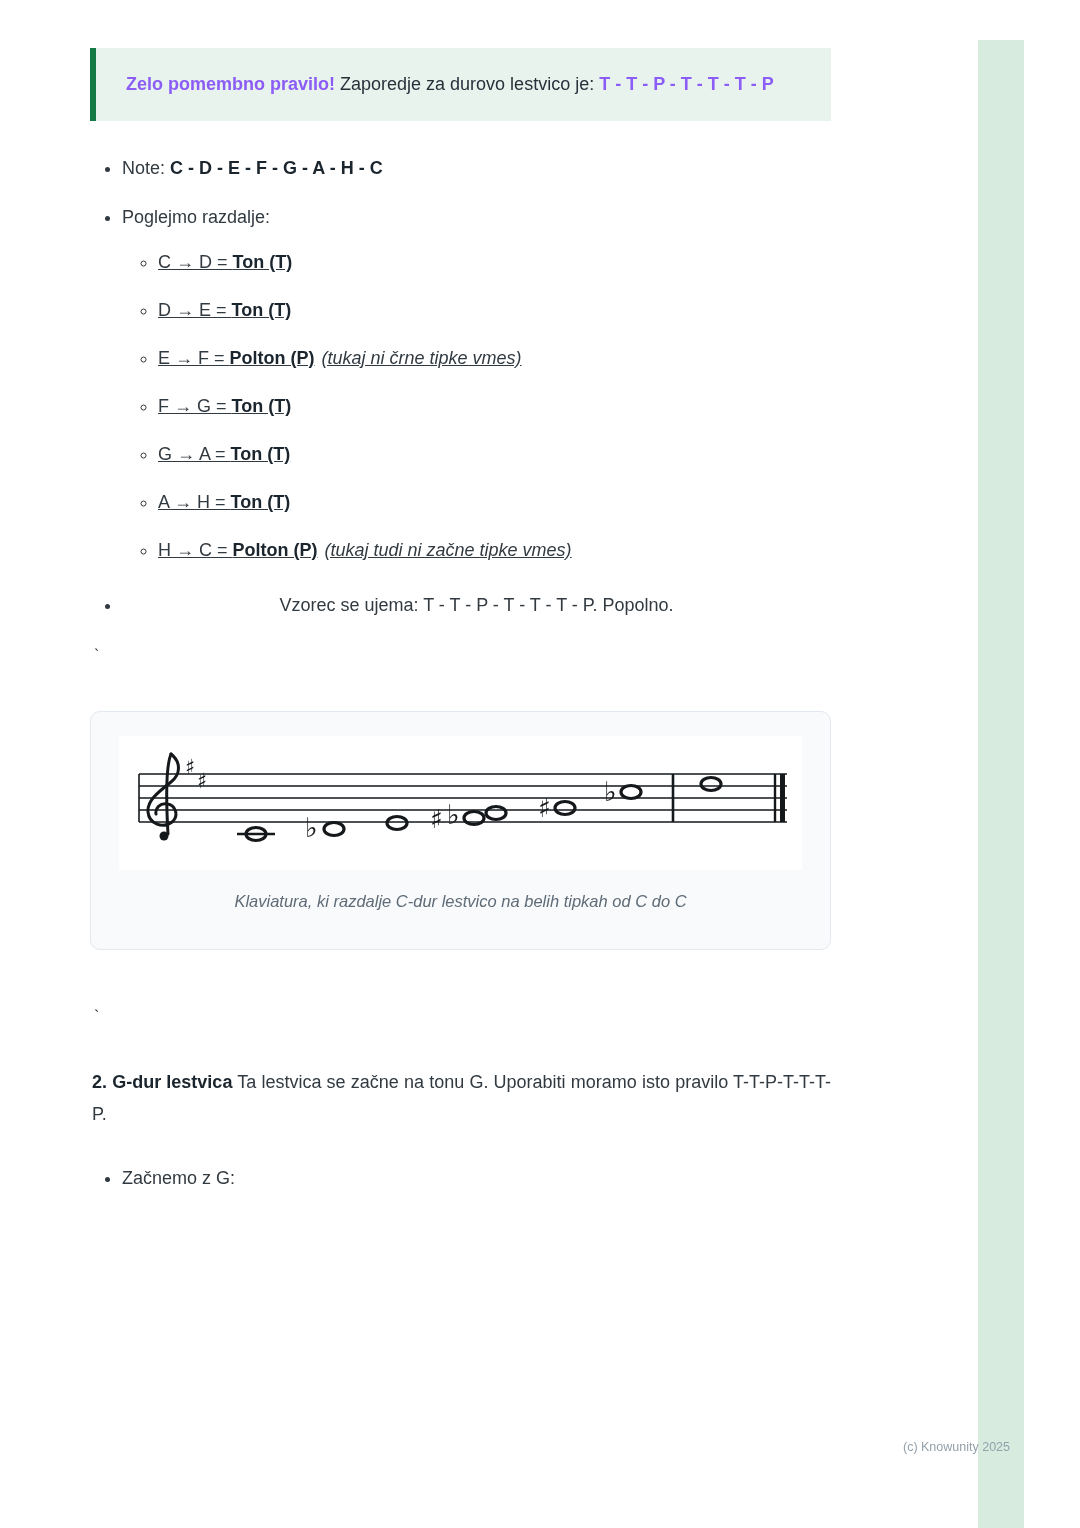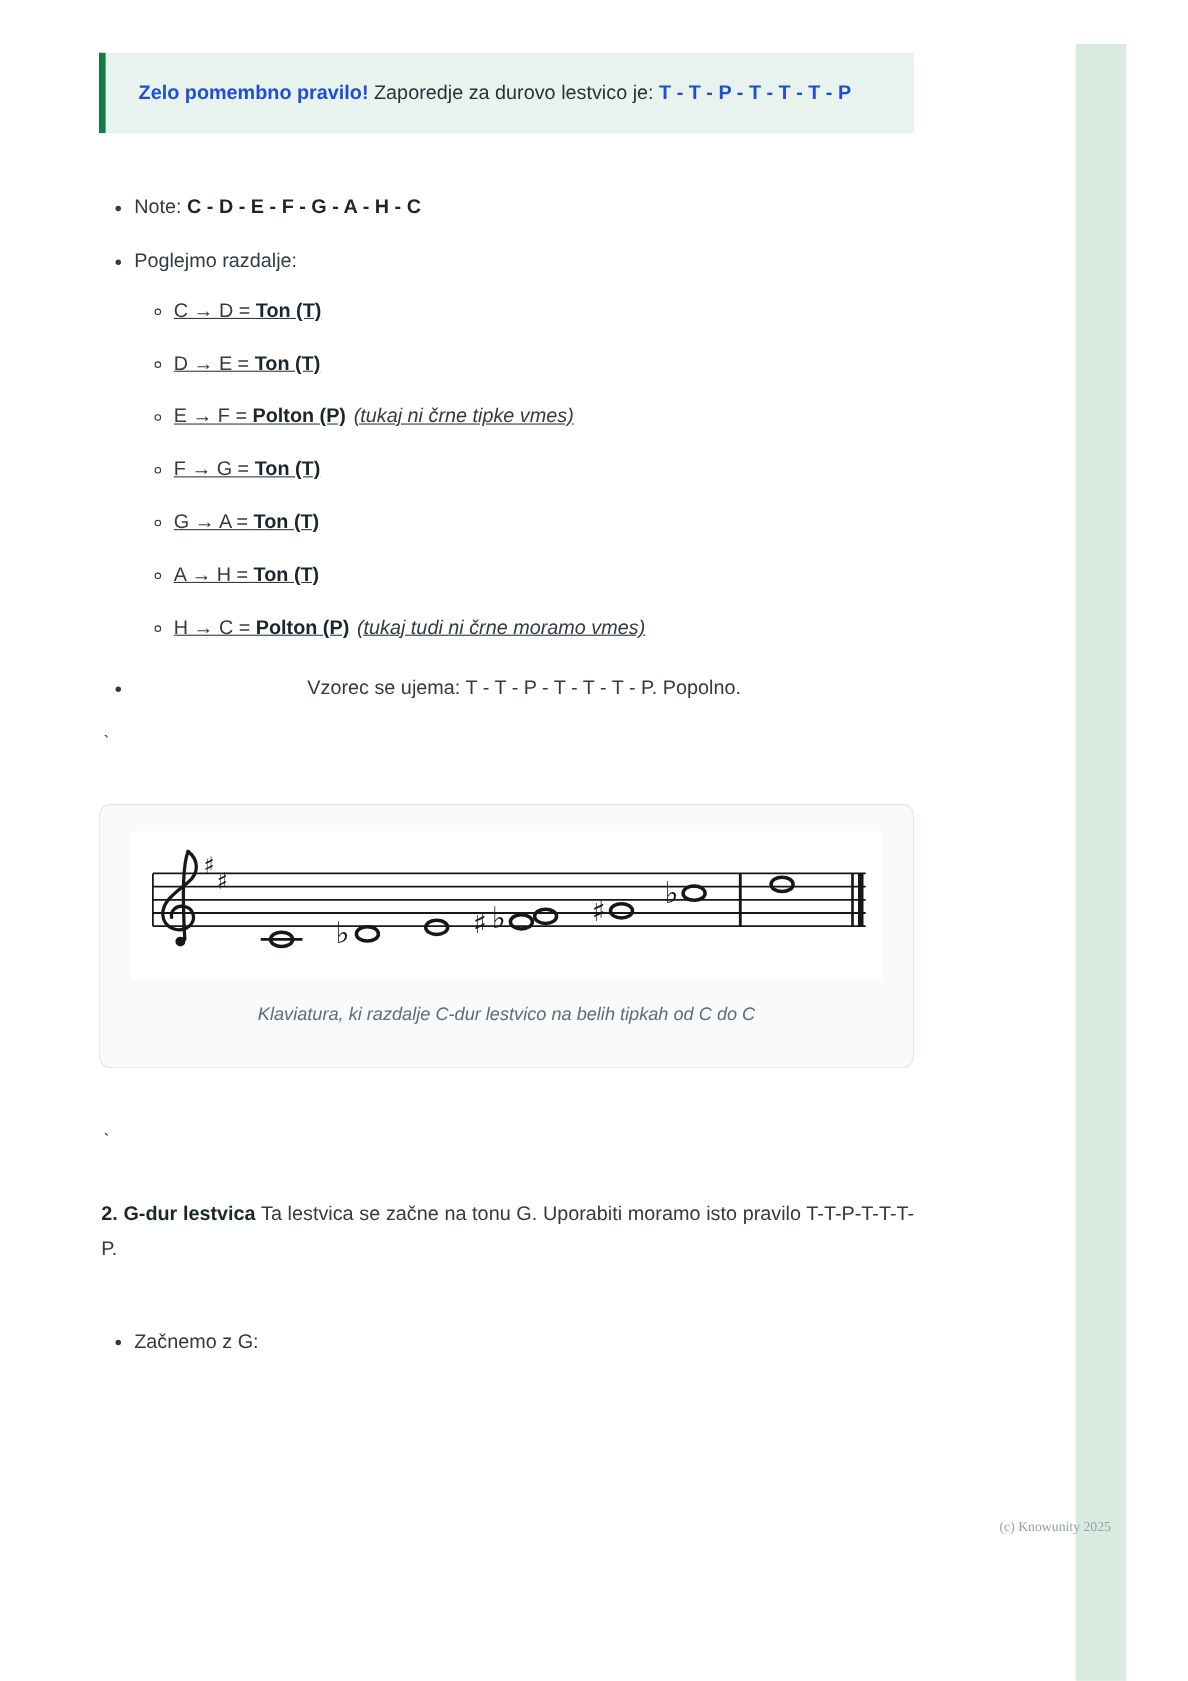--- a/index.html
+++ b/index.html
@@ -19,27 +19,27 @@
   }
   .content { position: absolute; top: 48px; left: 90px; width: 741px; }
 
   .callout {
     background: #e9f3ee;
     border-left: 6px solid #157a46;
     padding: 21px 30px;
     font-size: 18px; line-height: 1.72;
     color: #26313a;
   }
-  .callout strong { color: #1d4ed8; }
+  .callout strong { color: #8b5cf6; }
 
   p.memo { margin: 44px 0 0 2px; font-size: 18px; line-height: 1.5; }
   p.para { margin: 30px 0 0 2px; font-size: 18px; line-height: 1.8; text-align: justify; }
   strong { font-weight: bold; color: #1b252e; }
 
-  ul.top { list-style: disc; margin: 54px 0 0 0; padding-left: 32px; font-size: 18px; }
+  ul.top { list-style: disc; margin: 34px 0 0 0; padding-left: 32px; font-size: 18px; }
   ul.top > li { margin-bottom: 22px; line-height: 1.5; }
   ul.sub { list-style: circle; margin: 18px 0 0 0; padding-left: 36px; }
   ul.sub > li { margin-bottom: 21px; line-height: 1.5; text-decoration: underline; }
   .extra { font-style: italic; margin-left: 7px; }
   li.pattern-item { margin-top: 28px; text-align: center; }
 
   .tick { margin: 28px 0 0 4px; font-size: 16px; color: #323a41; }
 
   .figure-card {
     margin-top: 46px;
@@ -50,22 +50,22 @@
   }
   .staff-wrap { background: #ffffff; padding: 8px 0 10px 6px; }
   .caption {
     margin-top: 22px; text-align: center;
     font-style: italic; color: #5f6b76; font-size: 16.5px;
   }
   .tick-2 { margin-top: 58px; }
   p.para-2 { margin-top: 40px; }
 
   .footer {
-    position: absolute; top: 1381px; right: 70px;
-    font-size: 12.5px; color: #93a1ab; font-family: Liberation Serif, serif;
+    position: absolute; top: 1440px; right: 70px;
+    font-size: 12.5px; color: #93a1ab;
   }
   .accidental { font-family: "DejaVu Sans", sans-serif; }
 </style>
 </head>
 <body>
 
 <div class="side-stripe"></div>
 
 <div class="content">
 
@@ -81,21 +81,21 @@
     </li>
     <li>
       <span>Poglejmo razdalje:</span>
       <ul class="sub">
         <li><span>C → D = </span><strong>Ton (T)</strong><span class="extra"></span></li>
         <li><span>D → E = </span><strong>Ton (T)</strong><span class="extra"></span></li>
         <li><span>E → F = </span><strong>Polton (P)</strong><span class="extra">(tukaj ni črne tipke vmes)</span></li>
         <li><span>F → G = </span><strong>Ton (T)</strong><span class="extra"></span></li>
         <li><span>G → A = </span><strong>Ton (T)</strong><span class="extra"></span></li>
         <li><span>A → H = </span><strong>Ton (T)</strong><span class="extra"></span></li>
-        <li><span>H → C = </span><strong>Polton (P)</strong><span class="extra">(tukaj tudi ni črne moramo vmes)</span></li>
+        <li><span>H → C = </span><strong>Polton (P)</strong><span class="extra">(tukaj tudi ni začne tipke vmes)</span></li>
       </ul>
     </li>
     <li class="pattern-item">Vzorec se ujema: T - T - P - T - T - T - P. Popolno.</li>
   </ul>
 
   <div class="tick">`</div>
 
   <div class="figure-card">
     <div class="staff-wrap">
       <svg width="680" height="112" viewBox="0 0 680 112" xmlns="http://www.w3.org/2000/svg">

